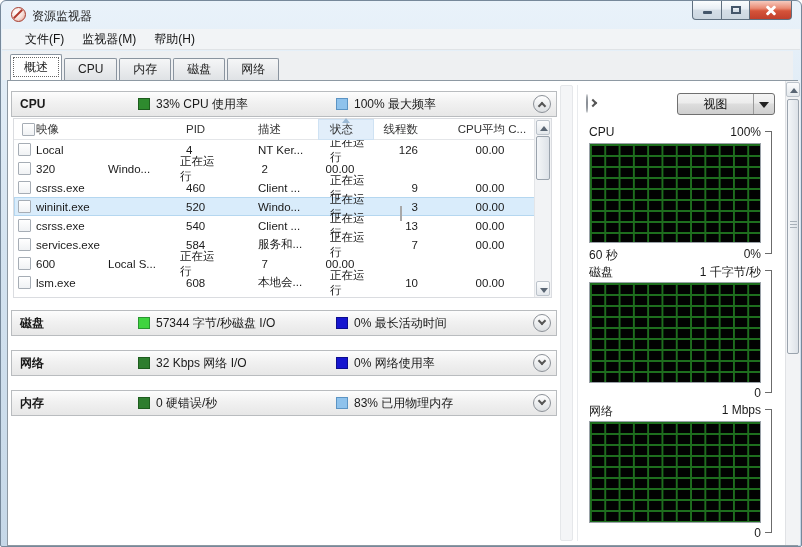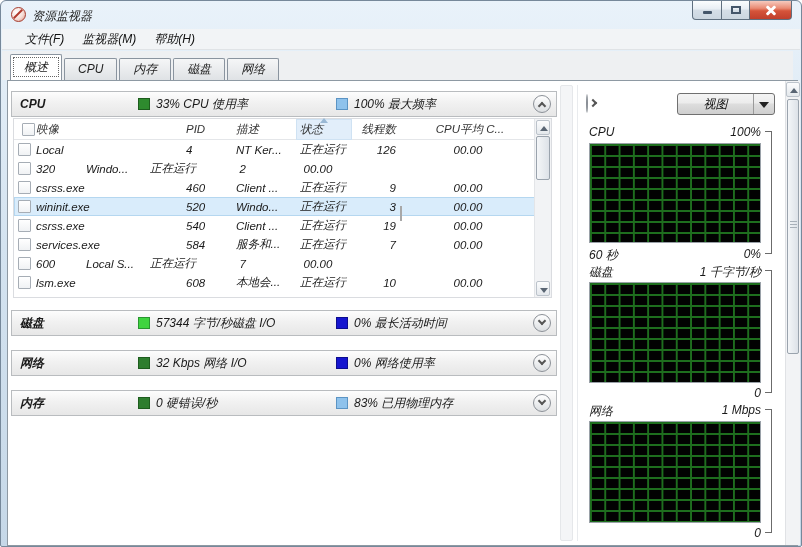--- a/index.html
+++ b/index.html
@@ -2,21 +2,21 @@
 <html><head>
 <meta charset="utf-8">
 <style>
   html,body{margin:0;padding:0;}
   body{width:802px;height:547px;position:relative;overflow:hidden;
        font-family:"Liberation Sans",sans-serif;background:#fff;}
   *{box-sizing:border-box;}
 
   
   .win{position:absolute;inset:0;border:1px solid #76889a;border-radius:6px 6px 2px 2px;
-       background:linear-gradient(180deg,#e9f2fa 0%,#d4e3f0 45%,#c6d8e8 100%);font-style:italic;}
+       background:linear-gradient(180deg,#e9f2fa 0%,#d4e3f0 45%,#c6d8e8 100%);}
   .title-text{position:absolute;left:31px;top:7px;font-size:12px;color:#1c1c1c;}
   .app-icon{position:absolute;left:10px;top:6px;width:15px;height:15px;border-radius:50%;
        background:radial-gradient(circle at 35% 35%,#ffffff 0%,#f6ddd6 55%,#d98a7a 100%);
        border:1px solid #a63c2e;}
   .app-icon i{position:absolute;left:0px;top:5px;width:12px;height:2px;background:#b03a2e;
        transform:rotate(-45deg);}
 
   .capbtns{position:absolute;top:0;right:9px;display:flex;}
   .capbtn{height:19px;border:1px solid #5f6f7f;border-top:none;position:relative;
        background:linear-gradient(#fbfdfe,#e8eef4 45%,#d5dee7 50%,#cbd6e0);}
@@ -67,23 +67,23 @@
   .chev.up{left:5px;top:7px;transform:rotate(-135deg);}
   .chev.down{left:5px;top:3px;transform:rotate(45deg);}
   .chev.rightg{left:3px;top:5px;transform:rotate(-45deg);}
 
   
   .ptable{position:absolute;left:12px;top:117px;width:539px;height:180px;border:1px solid #dadce0;background:#fff;}
   .thead{display:flex;align-items:center;height:21px;border-bottom:1px solid #e4e6e9;font-size:11.5px;color:#333;}
   .thead span{display:block;}
   .col-cb{width:22px;padding-left:4px;}
   .col-img{width:150px;}
-  .col-pid{width:50px;}
+  .col-pid{width:72px;}
   .col-desc{width:60px;}
-  .col-status{width:56px;padding-left:4px;}
+  .col-status{width:56px;padding-left:12px;}
   .col-thr{width:44px;text-align:right;}
   .col-cpu{width:64px;text-align:right;}
   .col-avg{width:66px;text-align:left;padding-right:6px;}
   .thead .col-status{background:#e2eefa;box-shadow:inset 0 0 0 1px #cfe2f3;height:21px;line-height:21px;position:relative;}
   .sort-arrow{position:absolute;left:24px;top:-1px;width:0;height:0;
        border:4px solid transparent;border-bottom:5px solid #9ab8d4;border-top:none;}
   .trow{display:flex;align-items:center;height:19px;font-size:11.5px;color:#1a1a1a;}
   .trow.selected{background:#d9ecfb;box-shadow:inset 0 0 0 1px #b5d7f0;}
   .cb{width:13px;height:13px;border:1px solid #a6adb5;background:linear-gradient(#ffffff,#f0f2f4);border-radius:1px;}
   .cb.inhead{margin-left:4px;}
@@ -247,21 +247,21 @@
       <span class="col-avg">0.00</span>
     </div>
     <div class="trow">
       <span class="col-cb">
           <span class="cb"></span>
         </span>
       <span class="col-img">csrss.exe</span>
       <span class="col-pid">540</span>
       <span class="col-desc">Client ...</span>
       <span class="col-status">正在运行</span>
-      <span class="col-thr">19</span>
+      <span class="col-thr">13</span>
       <span class="col-cpu">0</span>
       <span class="col-avg">0.00</span>
     </div>
     <div class="trow">
       <span class="col-cb">
           <span class="cb"></span>
         </span>
       <span class="col-img">services.exe</span>
       <span class="col-pid">584</span>
       <span class="col-desc">服务和...</span>

